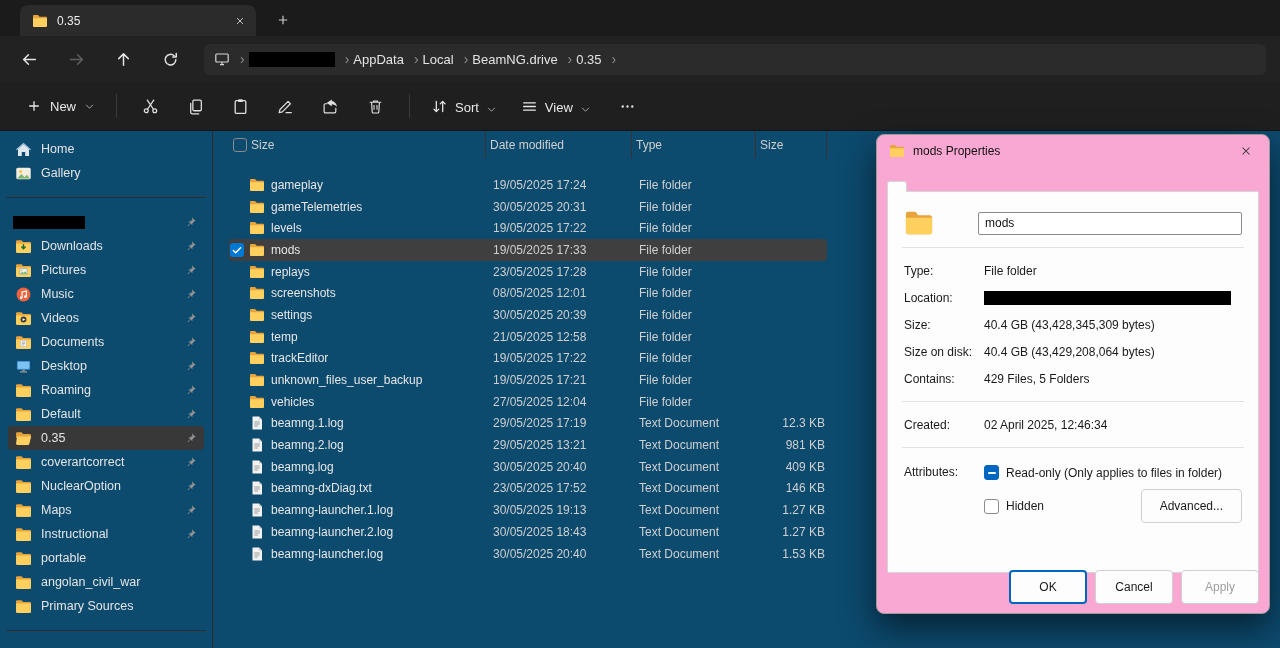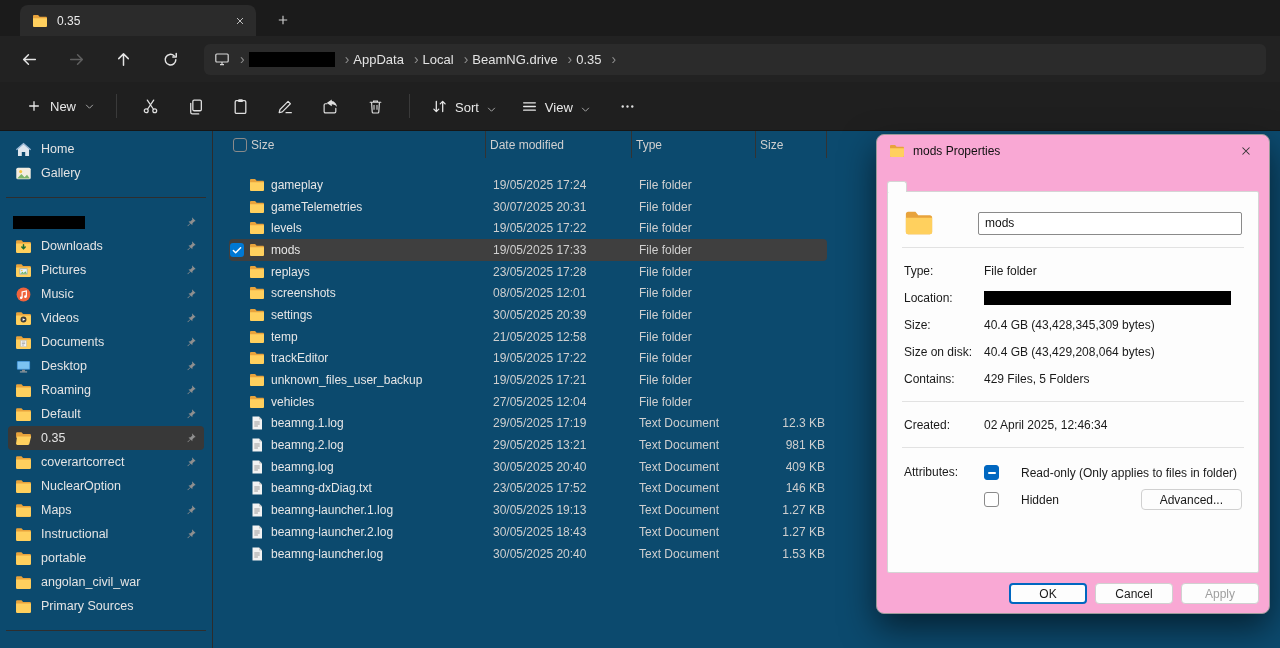--- a/index.html
+++ b/index.html
@@ -89,27 +89,27 @@
   .dlg-nameinput{margin-left:auto;width:250px;height:19px;border:1px solid #8a8a8a;border-radius:2px;
                  padding:1px 6px;font-size:12px;font-family:"Liberation Sans",sans-serif;background:#fff;color:#111}
   .dlg-sep{height:1px;background:#e2e2e2;margin:9px 0}
   .dlg-row{display:flex;align-items:center;padding:6.5px 2px}
   .dlg-label{width:80px;flex:none;color:#1a1a1a}
   .dlg-val{color:#1a1a1a}
   .dlg-row .dlg-redact{display:none}
   .dlg-row.redacted .dlg-redact{display:block;width:247px;height:14px;background:#000}
   .dlg-attrs{display:flex;align-items:flex-start;padding:8px 2px 0}
   .attr-col{flex:1;display:flex;flex-direction:column;gap:9px}
-  .attr-line{display:flex;align-items:center;gap:22px}
+  .attr-line{display:flex;align-items:center;gap:7px}
   .attr-line2{display:flex;align-items:center;justify-content:space-between}
   .cb{width:13px;height:13px;border:1px solid #8a8a8a;background:#fff;border-radius:3px;flex:none;display:inline-block;position:relative}
   .cb-on{background:#0067c0;border-color:#0067c0}
   .cb-on::after{content:"";position:absolute;left:2.5px;top:5.5px;width:8px;height:2px;background:#fff;border-radius:1px}
   .dlg-footer{position:absolute;right:10px;bottom:9px;display:flex;gap:8px}
-  .dlg-btn{min-width:78px;height:21px;background:#fdfdfd;border:1px solid #d0d0d0;border-radius:4px;
+  .dlg-btn{min-width:78px;height:34px;background:#fdfdfd;border:1px solid #d0d0d0;border-radius:4px;
            font-size:12px;color:#1a1a1a;font-family:"Liberation Sans",sans-serif;padding:0 18px}
   .dlg-btn.ok{border:2px solid #0067c0}
   .dlg-btn.disabled{color:#9f9f9f}
   .dlg-btn.advanced{min-width:100px}
 </style>
 </head>
 <body>
 
 <svg width="0" height="0" style="position:absolute">
   <defs>
@@ -642,21 +642,21 @@
             <svg class="ic s12">
               <use href="#i-check"></use>
             </svg>
           </span>
           <span class="row-ic">
             <svg class="ic">
               <use href="#i-folder"></use>
             </svg>
           </span>
           <span class="c-name">gameTelemetries</span>
-          <span class="c-date">30/07/2025 20:31</span>
+          <span class="c-date">30/05/2025 20:31</span>
           <span class="c-type">File folder</span>
           <span class="c-size"></span>
         </div>
         <div class="frow">
           <span class="row-check">
             <svg class="ic s12">
               <use href="#i-check"></use>
             </svg>
           </span>
           <span class="row-ic">

